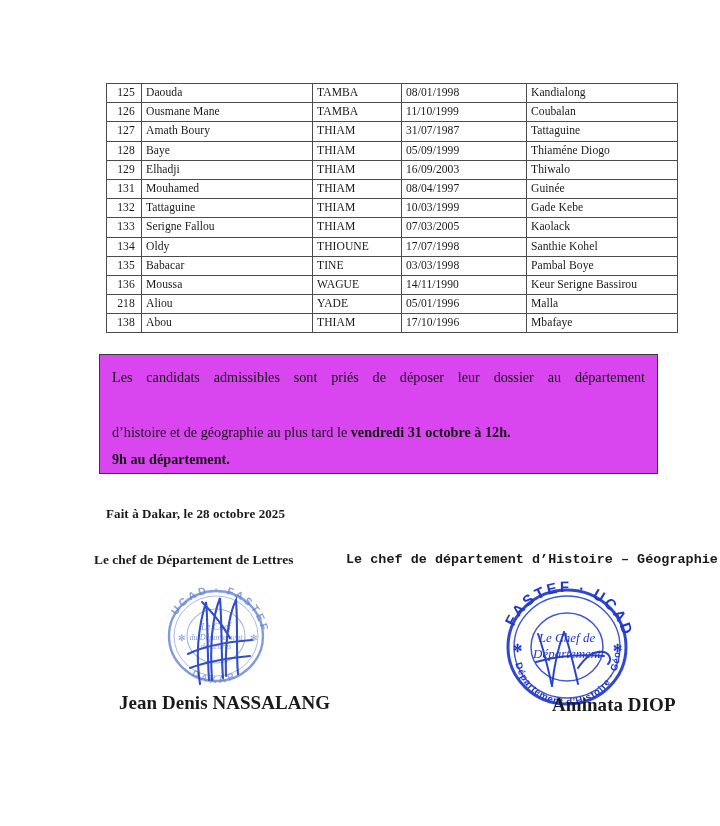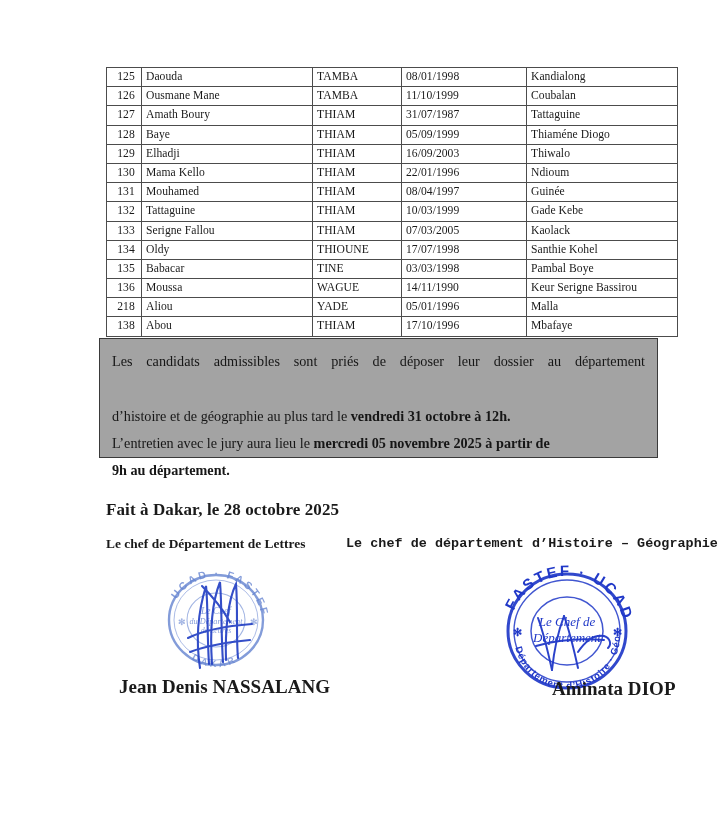--- a/index.html
+++ b/index.html
@@ -15,20 +15,21 @@
     overflow: hidden;
     font-family: "Liberation Serif", "DejaVu Serif", serif;
     color: #1a1a1a;
     -webkit-font-smoothing: antialiased;
   }
 
   .page {
     position: absolute;
     inset: 0;
     background: #ffffff;
+    margin-top: 16px;
   }
 
   
   .results-table {
     position: absolute;
     left: 106px;
     top: 67px;
     width: 548px;
     border-collapse: collapse;
     table-layout: fixed;
@@ -52,51 +53,51 @@
 
   
   .notice {
     position: absolute;
     left: 99px;
     top: 338px;
     width: 559px;
     height: 120px;
     box-sizing: border-box;
     border: 1.2px solid #3a3a3a;
-    background: #a3a3a3;
+    background: #d946ef;
     padding: 9px 12px 0 12px;
     font-size: 14.2px;
     line-height: 1.92;
     text-align: justify;
     text-justify: inter-word;
     color: #161616;
   }
   .notice .b { font-weight: bold; }
   .notice p { margin: 0; }
   .notice .l1 { text-align: justify; }
   .notice .l1::after { content: ""; display: inline-block; width: 100%; }
 
   
   .dateline {
     position: absolute;
     left: 106px;
-    top: 500px;
-    font-size: 17px;
+    top: 490px;
+    font-size: 13px;
     font-weight: bold;
     letter-spacing: 0.1px;
   }
   .sig-head {
     position: absolute;
     top: 536px;
     font-size: 13.4px;
     font-weight: bold;
     letter-spacing: 0.05px;
     white-space: nowrap;
   }
-  .sig-head-left  { left: 106px; }
+  .sig-head-left  { left: 94px; }
   .sig-head-right { left: 346px; font-family: Liberation Mono, monospace; }
 
   .sig-name {
     position: absolute;
     font-size: 19px;
     font-weight: bold;
     letter-spacing: 0.05px;
     white-space: nowrap;
     z-index: 5;
   }
@@ -154,27 +155,20 @@
         <td class="col-place">Thiaméne Diogo</td>
       </tr>
       <tr>
         <td class="col-num">129</td>
         <td class="col-name">Elhadji</td>
         <td class="col-last">THIAM</td>
         <td class="col-date">16/09/2003</td>
         <td class="col-place">Thiwalo</td>
       </tr>
       <tr>
-        <td class="col-num">130</td>
-        <td class="col-name">Mama Kello</td>
-        <td class="col-last">THIAM</td>
-        <td class="col-date">22/01/1996</td>
-        <td class="col-place">Ndioum</td>
-      </tr>
-      <tr>
         <td class="col-num">131</td>
         <td class="col-name">Mouhamed</td>
         <td class="col-last">THIAM</td>
         <td class="col-date">08/04/1997</td>
         <td class="col-place">Guinée</td>
       </tr>
       <tr>
         <td class="col-num">132</td>
         <td class="col-name">Tattaguine</td>
         <td class="col-last">THIAM</td>
@@ -222,21 +216,20 @@
         <td class="col-last">THIAM</td>
         <td class="col-date">17/10/1996</td>
         <td class="col-place">Mbafaye</td>
       </tr>
     </tbody>
   </table>
 
   <div class="notice">
     <p class="l1"><span>Les candidats admissibles sont priés de déposer leur dossier au département</span></p>
     <p><span>d’histoire et de géographie au plus tard le </span><span class="b">vendredi 31 octobre à 12h.</span></p>
-    <p><span>L’entretien avec le jury aura lieu le </span><span class="b">mercredi 05 novembre 2025 à partir de</span></p>
     <p><span class="b">9h au département.</span></p>
   </div>
 
   <div class="dateline">Fait à Dakar, le 28 octobre 2025</div>
 
   <div class="sig-head sig-head-left">Le chef de Département de Lettres</div>
   <div class="sig-head sig-head-right">Le chef de département d’Histoire – Géographie</div>
 
   <div class="stamp stamp-left">
     <svg viewBox="0 0 116 112" width="116" height="112" aria-hidden="true">

